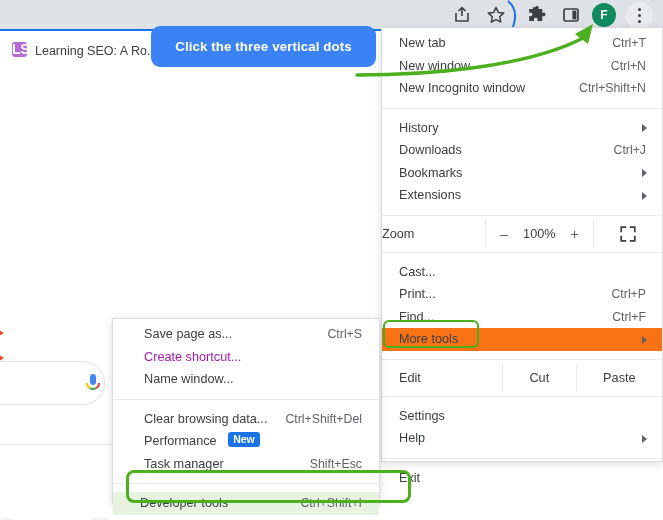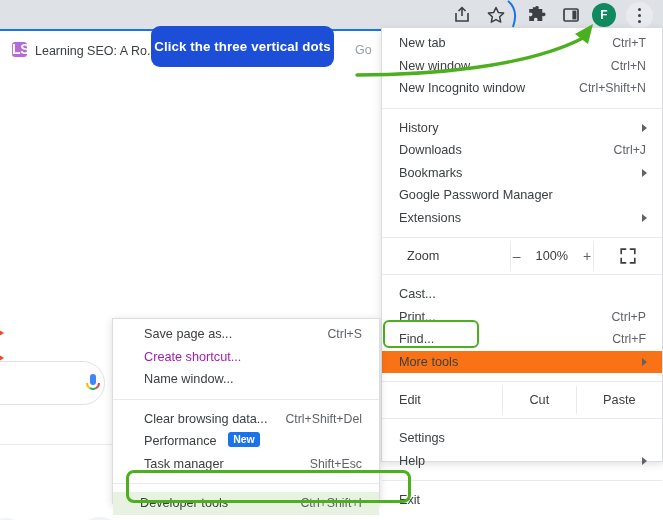--- a/index.html
+++ b/index.html
@@ -61,21 +61,21 @@
   .mrow .lbl{display:inline-block;}
   .mrow .accel{position:absolute;right:16px;top:0;color:#5f6368;font-size:12.3px;}
   .mrow .arrow{position:absolute;right:15px;top:7.5px;width:0;height:0;
     border-left:5px solid #5f6368;border-top:4px solid transparent;border-bottom:4px solid transparent;}
   .msep{height:1px;background:#e8eaed;margin:4px 0;}
   .mgroup{padding:4px 0;}
   .mrow.hl{background:#f97316;}
 
   
   #zoom-row{position:relative;height:28px;display:flex;align-items:stretch;font-size:12.7px;}
-  #zoom-row .zlabel{flex:0 0 103px;padding-left:25px;line-height:28px;}
+  #zoom-row .zlabel{flex:0 0 103px;padding-left:0;line-height:28px;}
   #zoom-row .zctl{flex:1 1 auto;display:flex;align-items:center;justify-content:center;
      border-left:1px solid #e8eaed;gap:15px;}
   #zoom-row .zfull{flex:0 0 68px;display:flex;align-items:center;justify-content:center;
      border-left:1px solid #e8eaed;}
   .zbtn{color:#5f6368;font-size:14px;}
   .zval{color:#3c4043;font-size:12.7px;}
 
   
   #edit-row{position:relative;height:28px;display:flex;align-items:stretch;font-size:12.7px;}
   #edit-row .elabel{flex:0 0 103px;padding-left:17px;line-height:28px;}
@@ -94,21 +94,21 @@
   .srow.disabled{color:#a21caf;}
   .srow .saccel{position:absolute;right:17px;top:0;color:#5f6368;font-size:12.3px;}
   .srow.hlgreen{background:#e8f2e0;padding-left:27px;}
   .badge{display:inline-block;margin-left:8px;background:#1a73e8;color:#fff;font-size:10.5px;
     font-weight:bold;border-radius:3px;padding:0 5px;line-height:15px;vertical-align:2px;}
   .ssep{height:1px;background:#e8eaed;margin:4px 0;}
   #devtools-highlight{position:absolute;left:126px;top:470px;width:285px;height:33px;
      border:3px solid #4caf1e;border-radius:8px;box-sizing:border-box;pointer-events:none;}
 
   
-  #callout{position:absolute;left:151px;top:26px;width:183px;height:41px;background:#1d4ed8;
+  #callout{position:absolute;left:151px;top:26px;width:225px;height:41px;background:#3b82f6;
     border-radius:9px;color:#fff;font-size:13.3px;font-weight:bold;line-height:41px;text-align:center;
     letter-spacing:.1px;}
 
   
   #green-arrow{position:absolute;left:355px;top:20px;pointer-events:none;}
 </style>
 </head>
 <body>
 
 <div id="browser-chrome">
@@ -191,23 +191,20 @@
       </div>
       <div class="mrow">
         <span class="lbl">Downloads</span>
         <span class="accel">Ctrl+J</span>
       </div>
       <div class="mrow">
         <span class="lbl">Bookmarks</span>
         <span class="arrow"></span>
       </div>
       <div class="mrow">
-        <span class="lbl">Google Password Manager</span>
-      </div>
-      <div class="mrow">
         <span class="lbl">Extensions</span>
         <span class="arrow"></span>
       </div>
     </div>
 
     <div class="msep"></div>
 
     <div id="zoom-row">
       <div class="zlabel">Zoom</div>
       <div class="zctl">

